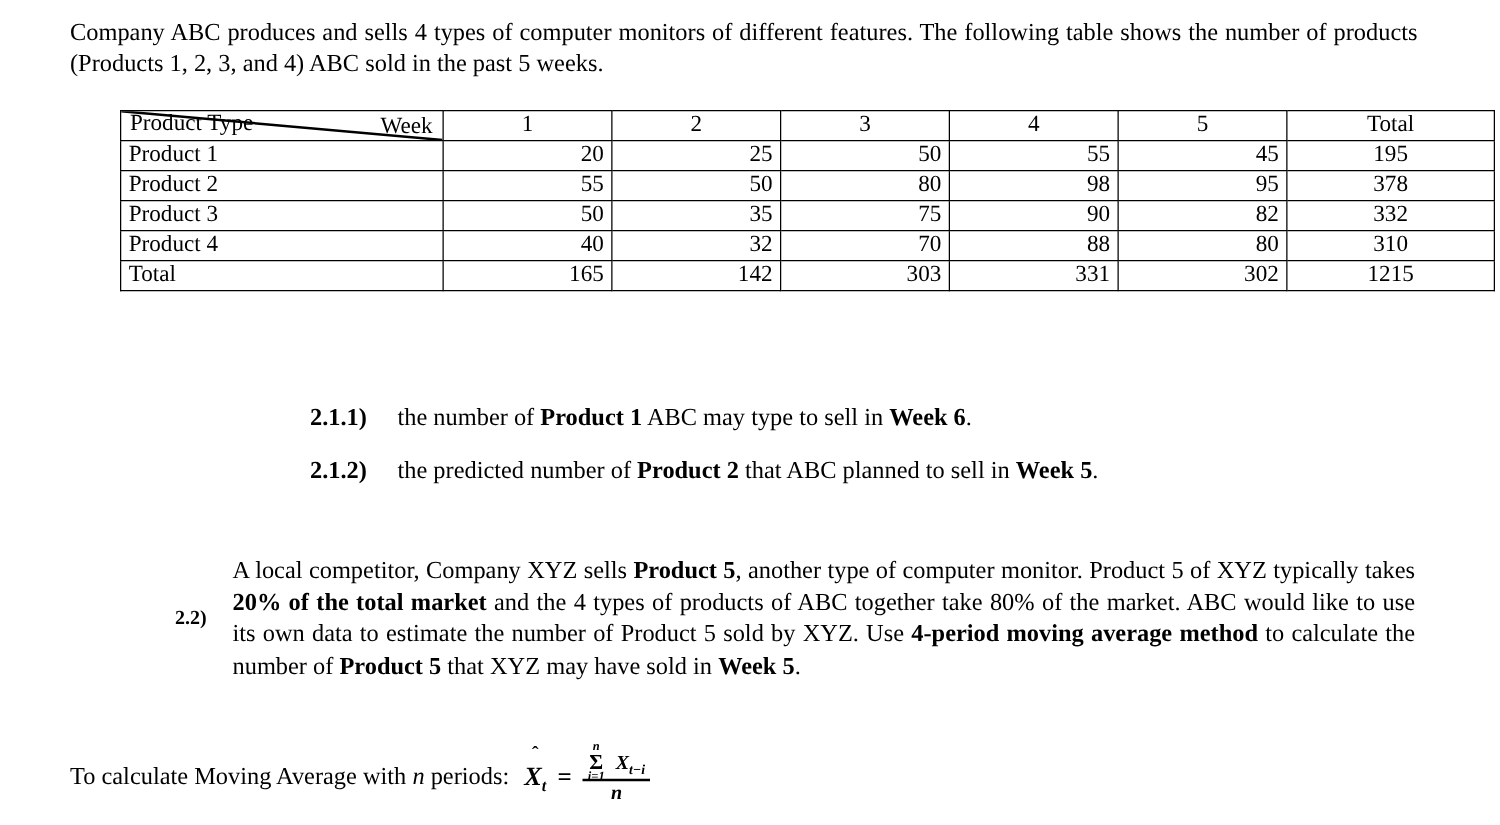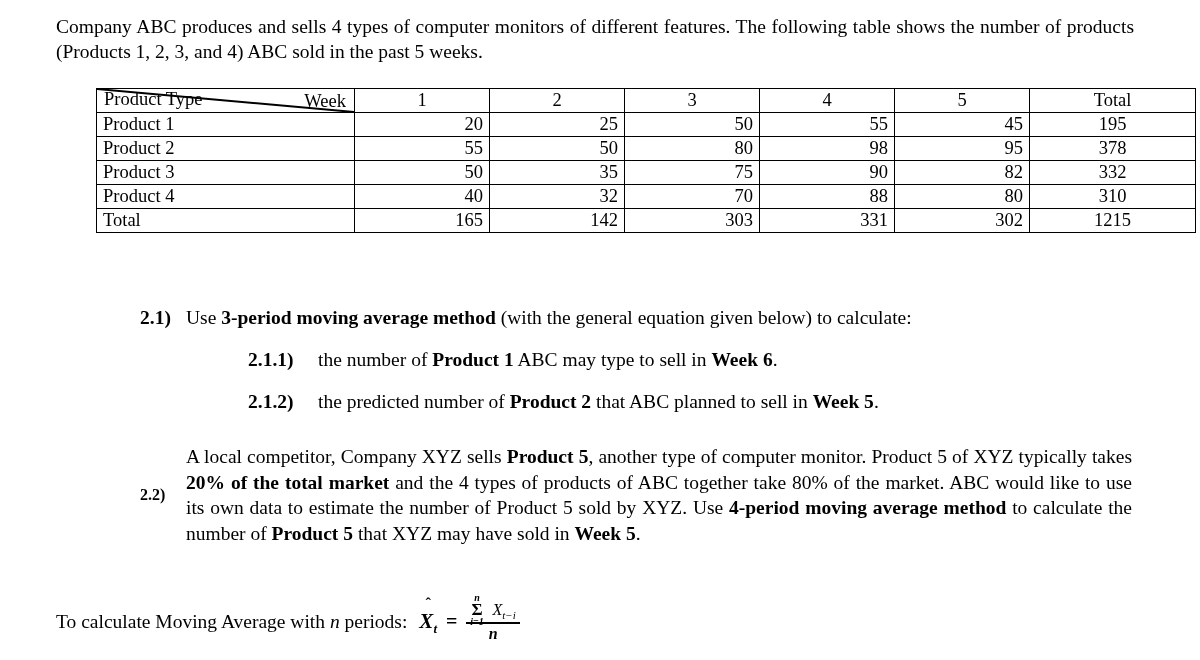--- a/index.html
+++ b/index.html
@@ -228,21 +228,21 @@
     position: absolute;
     bottom: -7px;
     left: 50%;
     transform: translateX(-50%);
     font-size: 10px;
     font-style: italic;
     font-weight: bold;
   }
   .xterm {
     font-style: italic;
-    font-weight: normal;
+    font-weight: bold;
     font-size: 16px;
     margin-left: 9px;
   }
   .xterm .sb {
     font-size: 11px;
     vertical-align: sub;
   }
   b { font-weight: bold; }
   i { font-style: italic; }
 </style>
@@ -319,24 +319,20 @@
           <td class="num">303</td>
           <td class="num">331</td>
           <td class="num">302</td>
           <td class="totalcol">1215</td>
         </tr>
       </tbody>
     </table>
   </div>
 
   <div class="q21">
-    <div class="q-row">
-      <span class="q-num lvl1">2.1)</span>
-      <span class="q-body"><span>Use </span><b>3-period moving average method</b><span> (with the general equation given below) to calculate:</span></span>
-    </div>
 
     <div class="sub-items">
       <div class="q-row">
         <span class="q-num lvl2">2.1.1)</span>
         <span class="q-body"><span>the number of </span><b>Product 1</b><span> ABC may type to sell in </span><b>Week 6</b><span>.</span></span>
       </div>
       <div class="q-row">
         <span class="q-num lvl2">2.1.2)</span>
         <span class="q-body"><span>the predicted number of </span><b>Product 2</b><span> that ABC planned to sell in </span><b>Week 5</b><span>.</span></span>
       </div>

